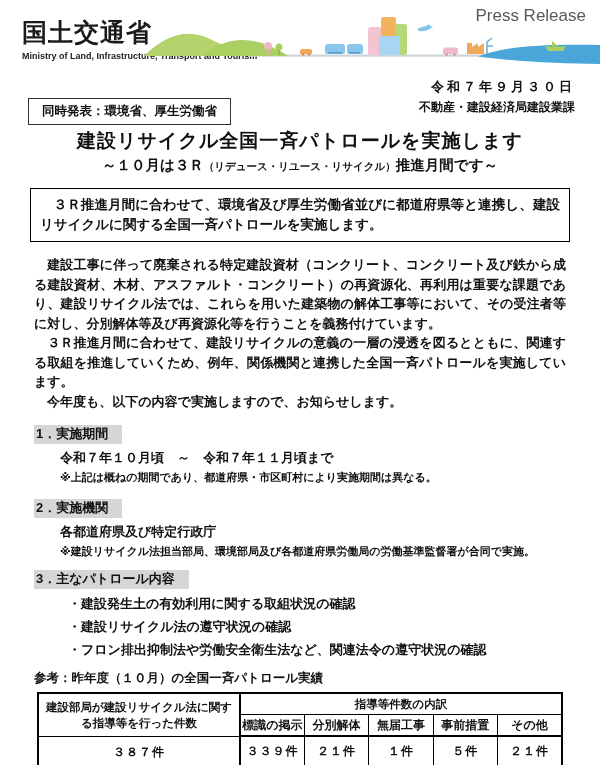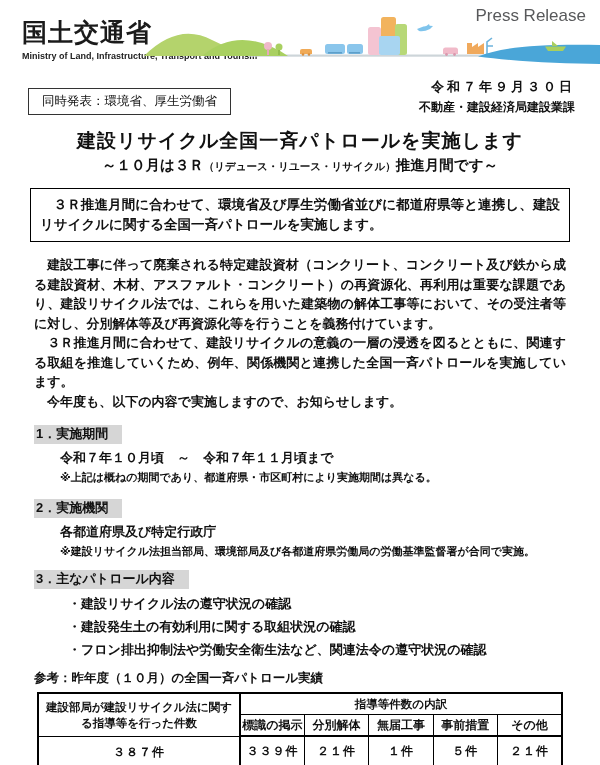--- a/index.html
+++ b/index.html
@@ -9,21 +9,21 @@
   }
   
   .header{position:relative;height:70px;}
   .logo-block{position:absolute;left:22px;top:16px;}
   .ministry-jp{font-size:25px;font-weight:bold;letter-spacing:1px;color:#1a1a1a;}
   .ministry-en{font-size:9px;font-weight:bold;color:#222;margin-top:2px;}
   .skyline{position:absolute;left:140px;top:0;}
   .press-release{position:absolute;right:14px;top:6px;font-size:17px;color:#58595b;}
   
   .meta-row{display:flex;justify-content:space-between;align-items:flex-start;margin:8px 25px 0 28px;height:40px;}
-  .joint-box{border:1.5px solid #333;padding:4px 13px;font-size:12.5px;font-weight:normal;margin-top:10px;}
+  .joint-box{border:1.5px solid #333;padding:4px 13px;font-size:12.5px;font-weight:bold;margin-top:20px;}
   .date-block{text-align:right;}
   .date{font-size:13px;font-weight:bold;letter-spacing:3px;}
   .dept{font-size:12px;font-weight:bold;margin-top:3px;}
   
   .title-block{text-align:center;margin-top:10px;}
   .title-main{font-size:19px;font-weight:bold;letter-spacing:1px;}
   .title-sub{font-size:14.5px;font-weight:bold;margin-top:2px;}
   .title-sub .paren{font-size:10.5px;}
   
   .summary-box{margin:13px 30px 0;border:1.5px solid #000;padding:6px 9px;
@@ -120,22 +120,22 @@
 </div>
 
 <div class="section sec-2">
   <span class="sec-heading">2．実施機関</span>
   <div class="sec-line">各都道府県及び特定行政庁</div>
   <div class="sec-note">※建設リサイクル法担当部局、環境部局及び各都道府県労働局の労働基準監督署が合同で実施。</div>
 </div>
 
 <div class="section sec-3">
   <span class="sec-heading">3．主なパトロール内容</span>
+  <div class="sec-bullet">・建設発生土の有効利用に関する取組状況の確認</div>
   <div class="sec-bullet">・建設リサイクル法の遵守状況の確認</div>
-  <div class="sec-bullet">・建設発生土の有効利用に関する取組状況の確認</div>
   <div class="sec-bullet">・フロン排出抑制法や労働安全衛生法など、関連法令の遵守状況の確認</div>
 </div>
 
 <div class="reference">
   <div>参考：昨年度（１０月）の全国一斉パトロール実績</div>
 </div>
 
 <table class="patrol-table">
   <tbody>
     <tr>

